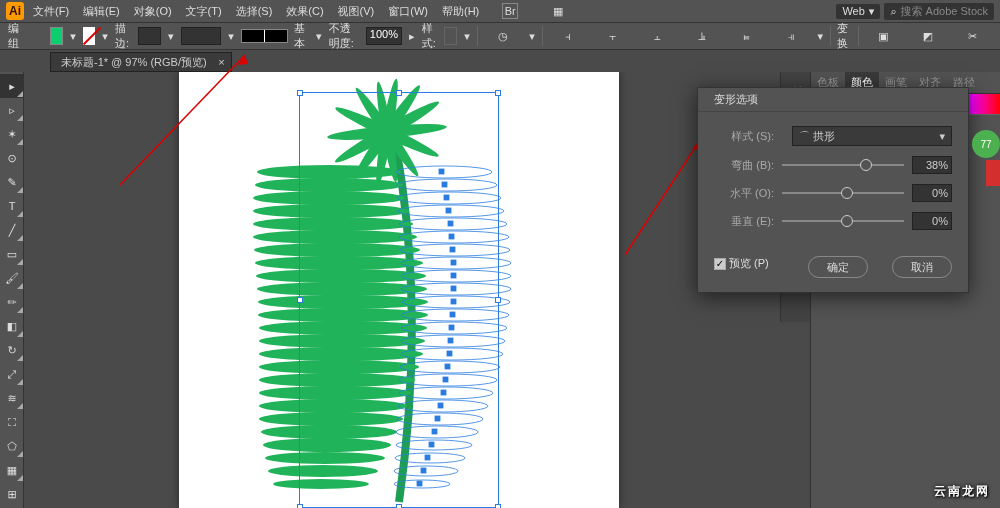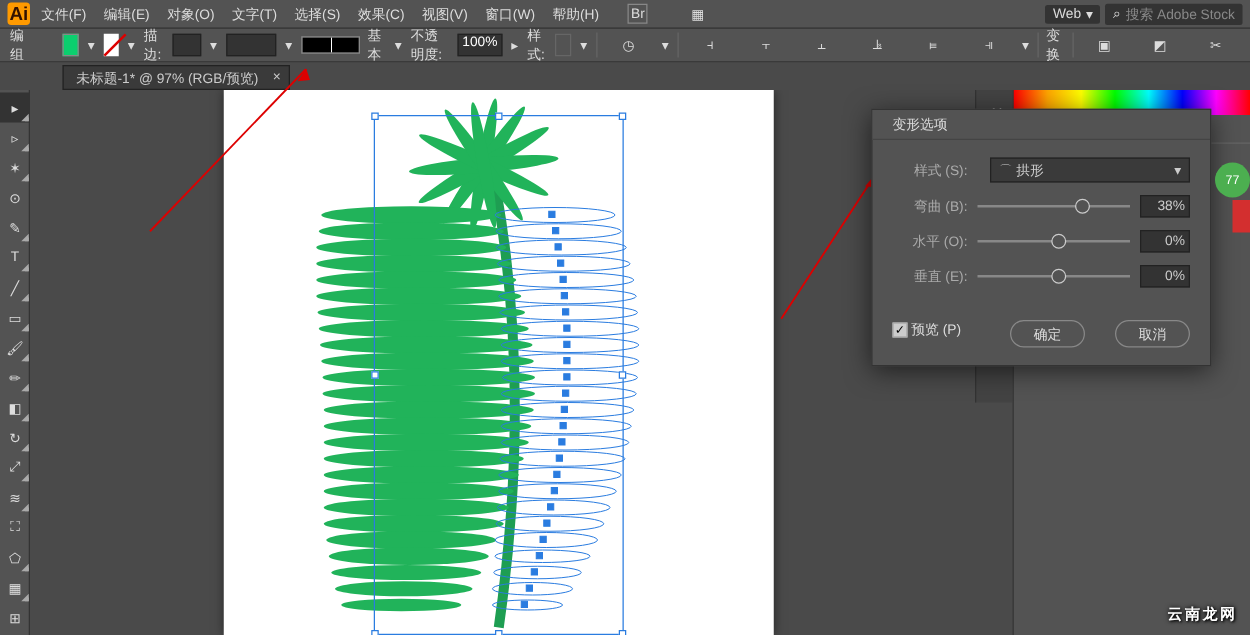--- a/index.html
+++ b/index.html
@@ -1,18 +1,18 @@
 <!DOCTYPE html>
 <html><head>
 <meta charset="utf-8">
 <style>
   * { margin:0; padding:0; box-sizing:border-box; font-family:"Microsoft YaHei",sans-serif; font-size:11px; }
   body { background:#4a4a4a; width:1000px; height:508px; overflow:hidden; position:relative; color:#ddd; }
   .menubar { height:22px; background:#535353; display:flex; align-items:center; padding:0 6px; gap:4px; }
-  .ai-logo { width:18px; height:18px; background:#ff9a00; border-radius:3px; color:#310; font-weight:bold; display:flex; align-items:center; justify-content:center; font-size:15px; }
+  .ai-logo { width:18px; height:18px; background:#ff9a00; border-radius:3px; color:#310; font-weight:bold; display:flex; align-items:center; justify-content:center; font-size:12px; }
   .menu-item { color:#ddd; padding:2px 5px; cursor:pointer; }
   .menu-icon { width:16px; height:16px; display:inline-flex; align-items:center; justify-content:center; margin:0 14px; }
   .toolbar { height:28px; background:#535353; border-top:1px solid #333; border-bottom:1px solid #333; display:flex; align-items:center; padding:0 8px; gap:6px; }
   .tb-label { color:#ddd; }
   .swatch { width:18px; height:18px; border:1px solid #888; }
   .dd-arrow { width:12px; height:18px; display:flex; align-items:center; justify-content:center; }
   .no-fill { width:18px; height:18px; background:#fff; position:relative; }
   .no-fill::after { content:""; position:absolute; width:24px; height:2px; background:#d00; top:8px; left:-3px; transform:rotate(-45deg); }
   .stroke-weight { width:34px; height:18px; background:#333; border:1px solid #222; }
   .stroke-preview { width:70px; height:14px; background:linear-gradient(to right,#000 0 50%,#fff 50% 52%,#000 52% 100%); border:1px solid #888; }
@@ -302,20 +302,27 @@
   <line x1="0" y1="25" x2="45" y2="3" stroke="#d00" stroke-width="1.5"></line>
   <polygon points="45,3 35,3 40,12" fill="#d00"></polygon>
 </svg>
 
 <div class="dock-strip">
   <div>◂◂</div>
   <div class="ai-logo" style="opacity:.7">A</div>
 </div>
 
 <div class="right-dock">
+  <div class="panel-tabs">
+    <div>色板</div>
+    <div class="act">颜色</div>
+    <div>画笔</div>
+    <div>对齐</div>
+    <div>路径</div>
+  </div>
   <div class="panel-body" style="background:linear-gradient(to right,red,orange,yellow,lime,cyan,blue,magenta,red)"></div>
   <div class="sub-panel">
     <div style="padding:4px 8px;color:#ccc">图层</div>
     <div class="mini-artboard"></div>
   </div>
 </div>
 
 <div class="dialog">
   <div class="dlg-title">
     <span>变形选项</span>

